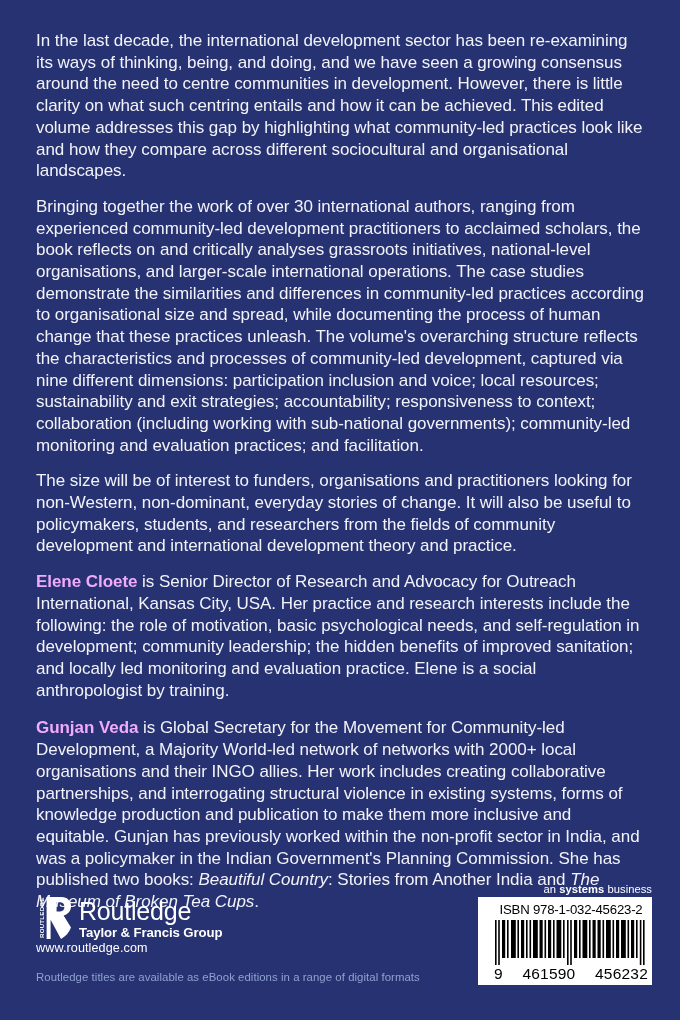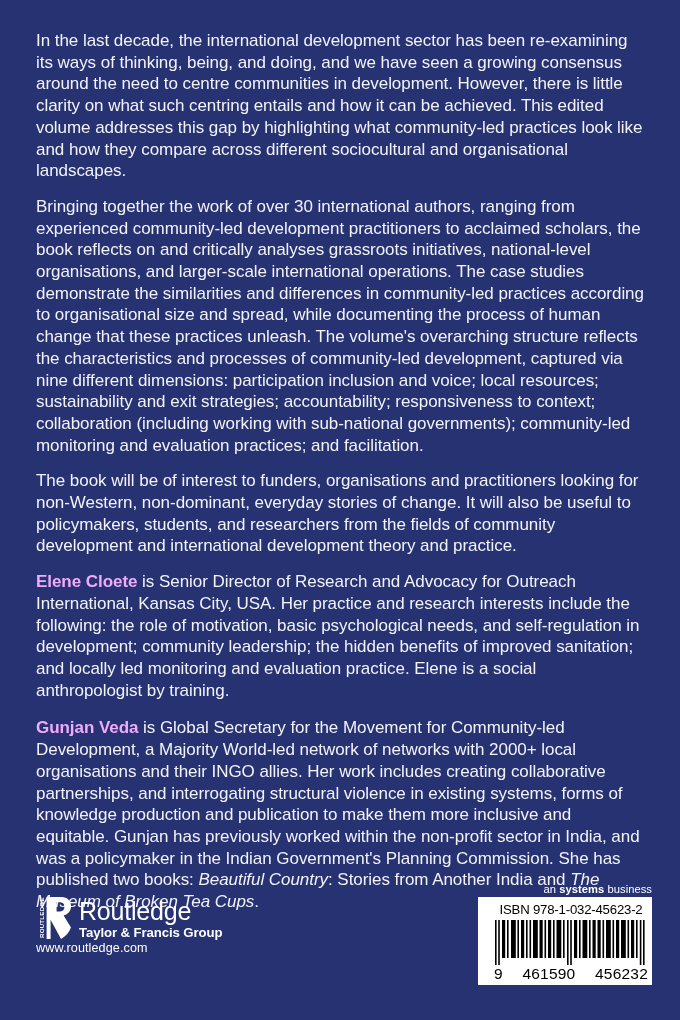--- a/index.html
+++ b/index.html
@@ -150,21 +150,21 @@
 </style>
 </head>
 <body>
 
 <div class="cover">
 
   <div class="blurb">
 
     <p class="para">In the last decade, the international development sector has been re-examining its ways of thinking, being, and doing, and we have seen a growing consensus around the need to centre communities in development. However, there is little clarity on what such centring entails and how it can be achieved. This edited volume addresses this gap by highlighting what community-led practices look like and how they compare across different sociocultural and organisational landscapes.</p>
     <p class="para">Bringing together the work of over 30 international authors, ranging from experienced community-led development practitioners to acclaimed scholars, the book reflects on and critically analyses grassroots initiatives, national-level organisations, and larger-scale international operations. The case studies demonstrate the similarities and differences in community-led practices according to organisational size and spread, while documenting the process of human change that these practices unleash. The volume's overarching structure reflects the characteristics and processes of community-led development, captured via nine different dimensions: participation inclusion and voice; local resources; sustainability and exit strategies; accountability; responsiveness to context; collaboration (including working with sub-national governments); community-led monitoring and evaluation practices; and facilitation.</p>
-    <p class="para">The book will be of interest to funders, organisations and practitioners looking for non-Western, non-dominant, everyday stories of change. It will also be useful to policymakers, students, and researchers from the fields of community development and international development theory and practice.</p>
+    <p class="para">The size will be of interest to funders, organisations and practitioners looking for non-Western, non-dominant, everyday stories of change. It will also be useful to policymakers, students, and researchers from the fields of community development and international development theory and practice.</p>
 
     <p class="para bio"><b>Elene Cloete</b><span> is Senior Director of Research and Advocacy for Outreach International, Kansas City, USA. Her practice and research interests include the following: the role of motivation, basic psychological needs, and self-regulation in development; community leadership; the hidden benefits of improved sanitation; and locally led monitoring and evaluation practice. Elene is a social anthropologist by training.</span></p>
 
     <p class="para bio"><b>Gunjan Veda</b><span> is Global Secretary for the Movement for Community-led Development, a Majority World-led network of networks with 2000+ local organisations and their INGO allies. Her work includes creating collaborative partnerships, and interrogating structural violence in existing systems, forms of knowledge production and publication to make them more inclusive and equitable. Gunjan has previously worked within the non-profit sector in India, and was a policymaker in the Indian Government's Planning Commission. She has published two books: </span><i>Beautiful Country</i><span>: Stories from Another India and </span><i>The Museum of Broken Tea Cups</i><span>.</span></p>
 
   </div>
 
   <div class="footer-logo">
     <div class="r-mark">
       <svg width="36" height="44" viewBox="0 0 36 44" xmlns="http://www.w3.org/2000/svg">
@@ -177,20 +177,21 @@
       </svg>
     </div>
     <div class="logo-words">
       <div class="logo-routledge">Routledge</div>
       <div class="logo-tf">Taylor &amp; Francis Group</div>
     </div>
   </div>
 
   <div class="logo-url">www.routledge.com</div>
 
+  <div class="ebook-note">Routledge titles are available as eBook editions in a range of digital formats</div>
 
   <div class="informa"><span>an </span><b>systems</b><span> business</span></div>
 
   <div class="barcode-box">
     <div class="isbn-text">ISBN 978-1-032-45623-2</div>
     <div class="bars">
       <svg width="152" height="45" viewBox="0 0 152 45" xmlns="http://www.w3.org/2000/svg">
         <rect width="152" height="45" fill="#ffffff"></rect>
         <g fill="#000000">
           <rect x="0" y="0" width="1.6" height="45"></rect>

